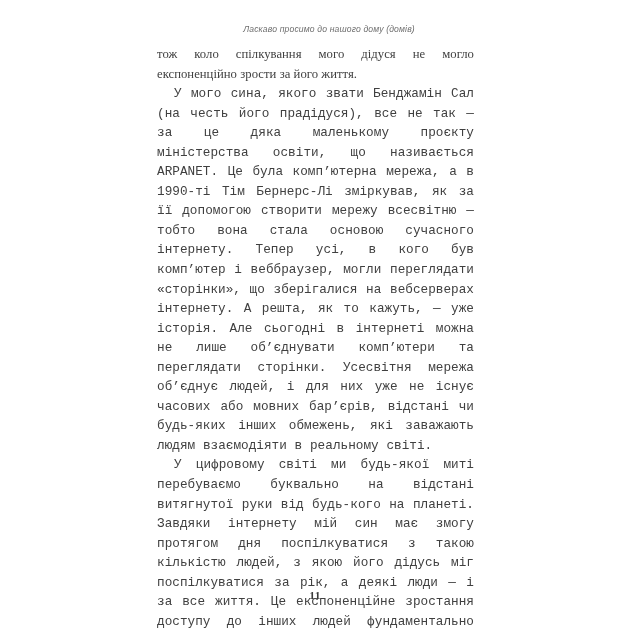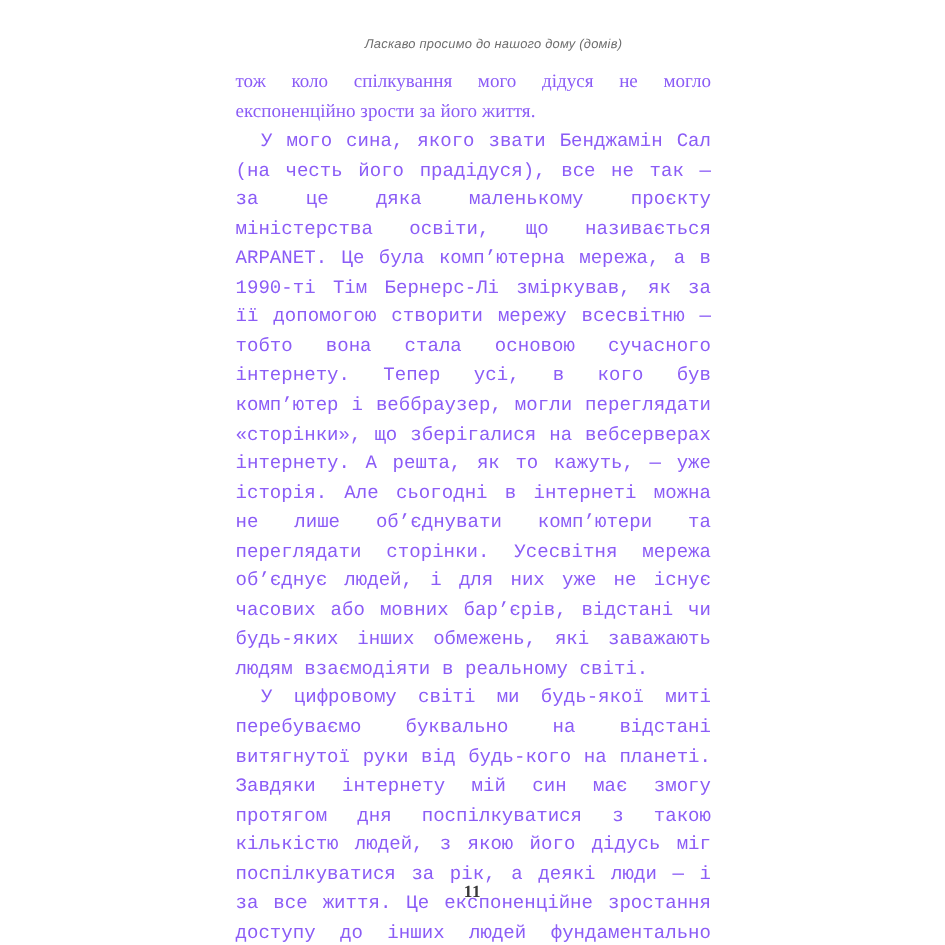--- a/index.html
+++ b/index.html
@@ -45,21 +45,21 @@
     position: absolute;
     left: 157px;
     top: 45px;
     width: 317px;
   }
 
   .para {
     margin: 0;
     font-size: 12.7px;
     line-height: 19.55px;
-    color: #8b5cf6;
+    color: #404040;
     text-align: justify;
     text-justify: inter-word;
     letter-spacing: 0.02px;
     word-spacing: 0.1px;
     hyphens: manual;
   }
   .para.indent {
     text-indent: 17px;
     font-family: Liberation Mono, monospace;
   }

